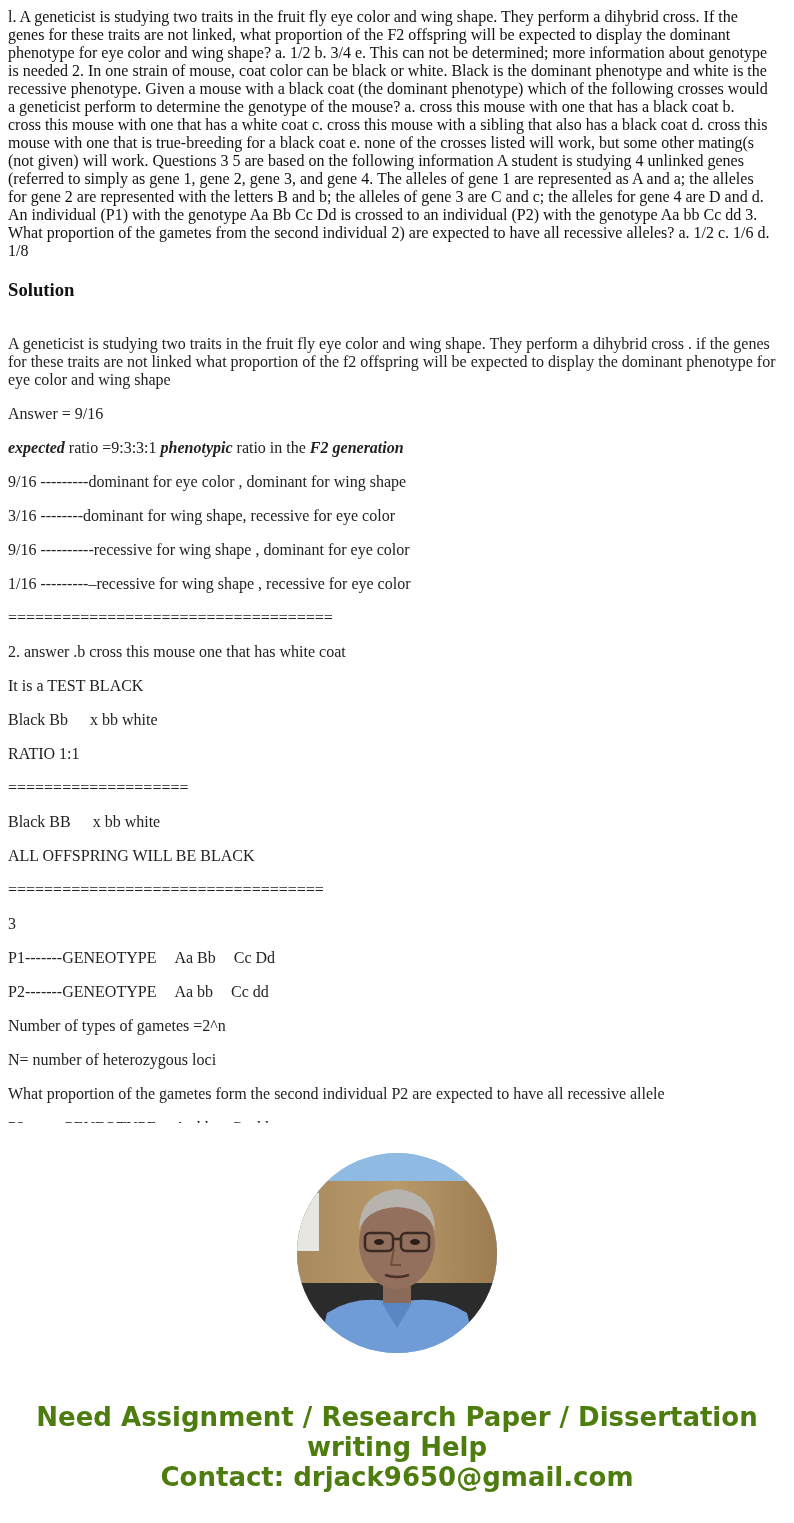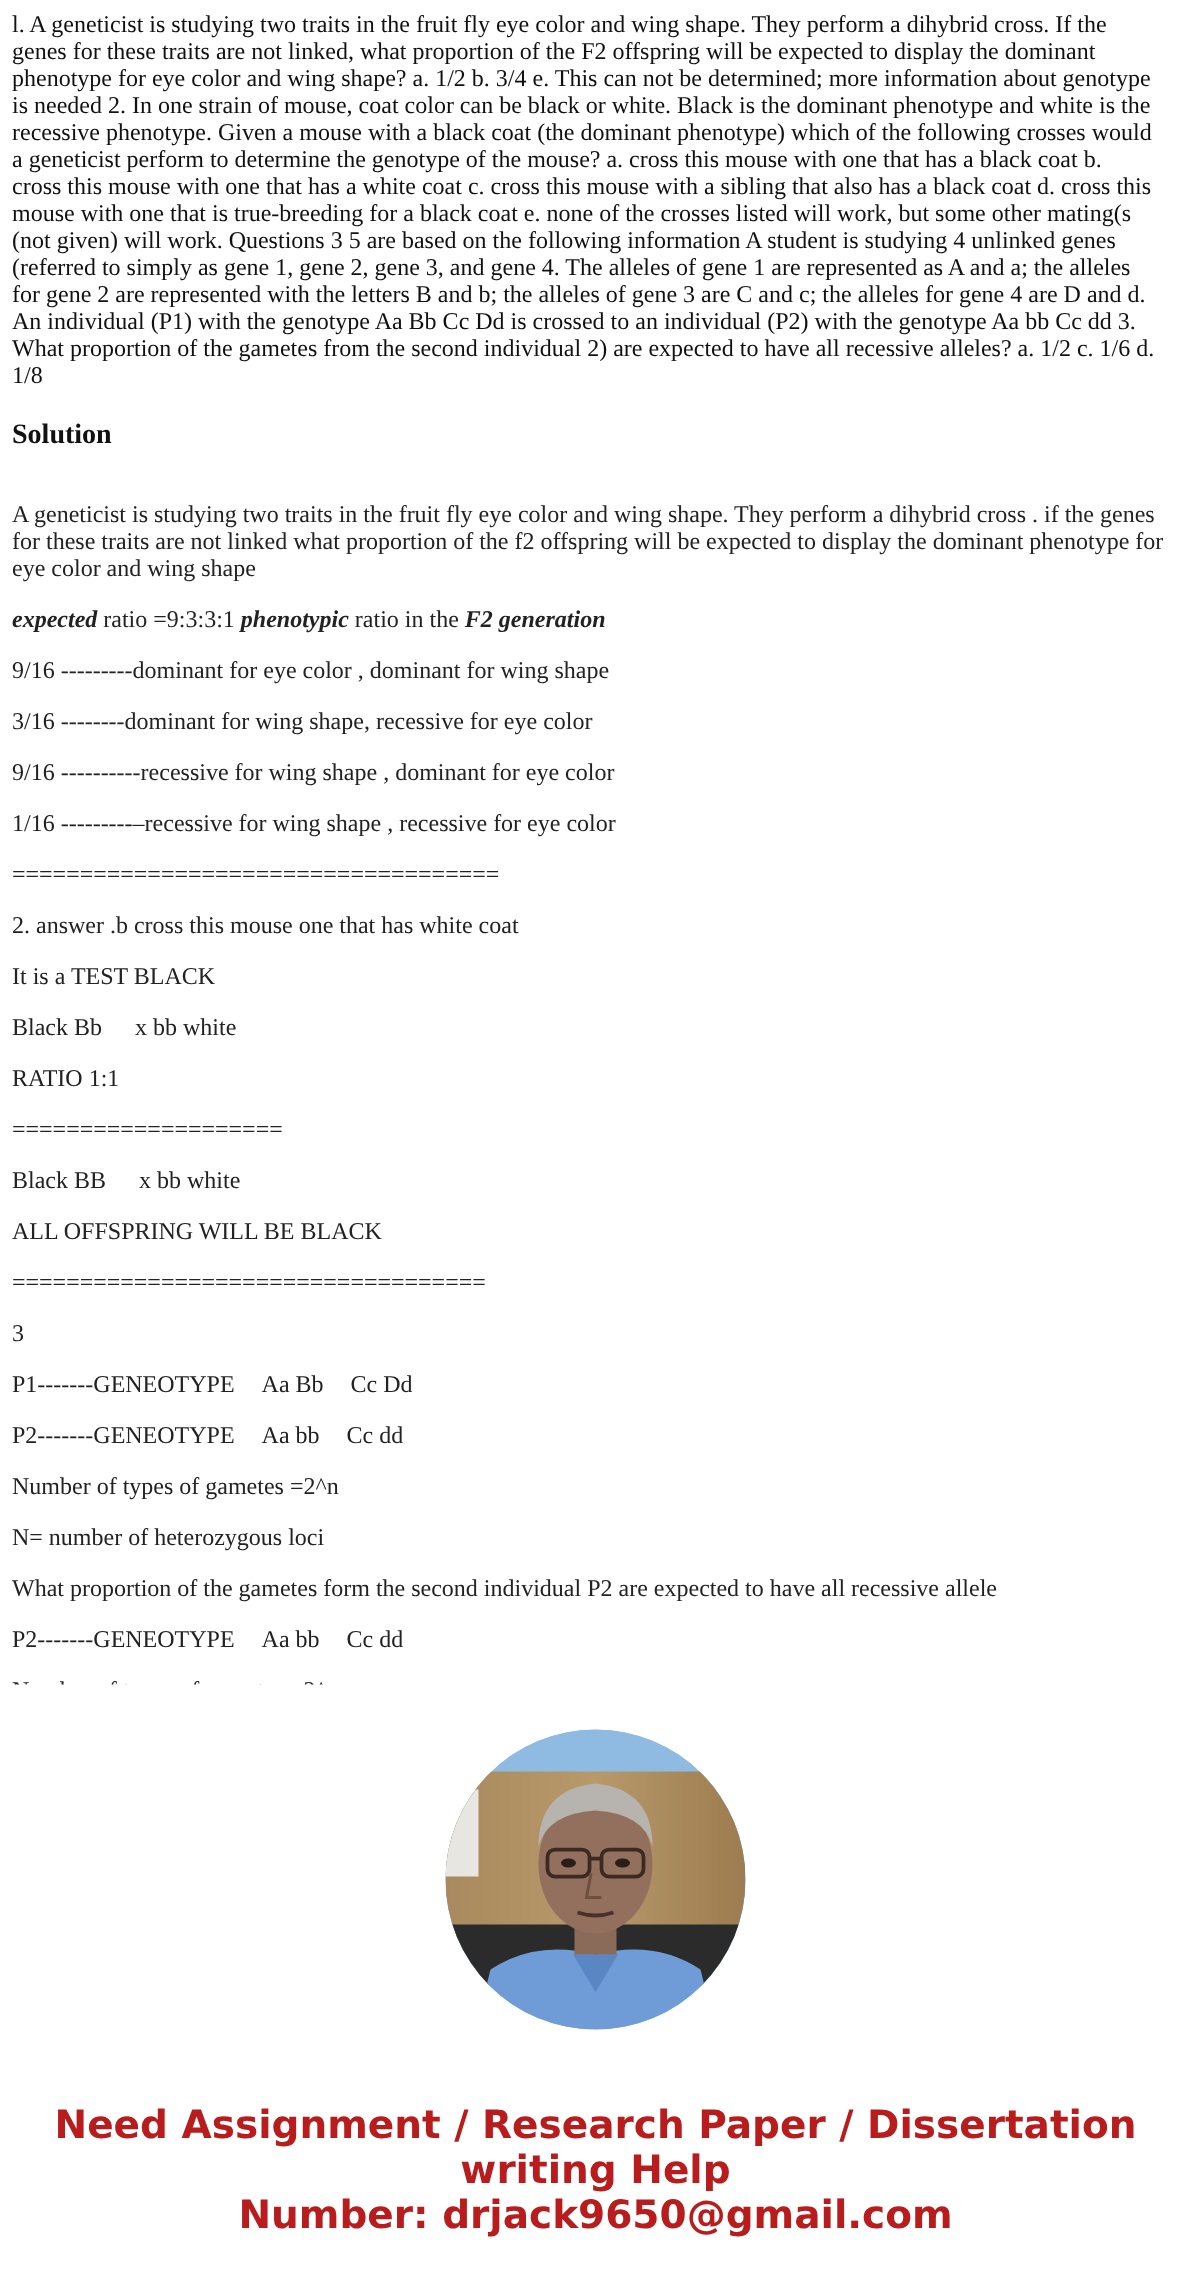--- a/index.html
+++ b/index.html
@@ -54,33 +54,34 @@
   .footer {
     position: absolute;
     left: 0;
     top: 1402px;
     width: 794px;
     text-align: center;
     font-family: "DejaVu Sans", sans-serif;
     font-weight: bold;
     font-size: 26px;
     line-height: 30px;
-    color: #b91c1c;
+    color: #4d7c0f;
   }
 </style>
 </head>
 <body>
 
 <div class="content">
   <p class="question">l. A geneticist is studying two traits in the fruit fly eye color and wing shape. They perform a dihybrid cross. If the genes for these traits are not linked, what proportion of the F2 offspring will be expected to display the dominant phenotype for eye color and wing shape? a. 1/2 b. 3/4 e. This can not be determined; more information about genotype is needed 2. In one strain of mouse, coat color can be black or white. Black is the dominant phenotype and white is the recessive phenotype. Given a mouse with a black coat (the dominant phenotype) which of the following crosses would a geneticist perform to determine the genotype of the mouse? a. cross this mouse with one that has a black coat b. cross this mouse with one that has a white coat c. cross this mouse with a sibling that also has a black coat d. cross this mouse with one that is true-breeding for a black coat e. none of the crosses listed will work, but some other mating(s (not given) will work. Questions 3 5 are based on the following information A student is studying 4 unlinked genes (referred to simply as gene 1, gene 2, gene 3, and gene 4. The alleles of gene 1 are represented as A and a; the alleles for gene 2 are represented with the letters B and b; the alleles of gene 3 are C and c; the alleles for gene 4 are D and d. An individual (P1) with the genotype Aa Bb Cc Dd is crossed to an individual (P2) with the genotype Aa bb Cc dd 3. What proportion of the gametes from the second individual 2) are expected to have all recessive alleles? a. 1/2 c. 1/6 d. 1/8</p>
 
   <h3 class="solution-heading">Solution</h3>
 
   <div class="ans">
     <p class="first">A geneticist is studying two traits in the fruit fly eye color and wing shape. They perform a dihybrid cross . if the genes for these traits are not linked what proportion of the f2 offspring will be expected to display the dominant phenotype for eye color and wing shape</p>
+    <p>Answer = 9/16</p>
     <p><b><i>expected</i></b><span> ratio =9:3:3:1 </span><b><i>phenotypic</i></b><span> ratio in the </span><b><i>F2 generation</i></b></p>
     <p>9/16 ---------dominant for eye color , dominant for wing shape</p>
     <p>3/16 --------dominant for wing shape, recessive for eye color</p>
     <p>9/16 ----------recessive for wing shape , dominant for eye color</p>
     <p>1/16 ---------–recessive for wing shape , recessive for eye color</p>
     <p>====================================</p>
     <p>2. answer .b cross this mouse one that has white coat</p>
     <p>It is a TEST BLACK</p>
     <p><span>Black Bb</span><span class="sp"></span><span>x bb white</span></p>
     <p>RATIO 1:1</p>
@@ -123,14 +124,14 @@
     <ellipse cx="82" cy="89" rx="5" ry="3" fill="#2a1e18"></ellipse>
     <ellipse cx="118" cy="89" rx="5" ry="3" fill="#2a1e18"></ellipse>
     <path d="M97 96 L94 112 L104 112" fill="none" stroke="#6e4f40" stroke-width="2"></path>
     <path d="M88 122 Q100 126 112 122" fill="none" stroke="#4a3028" stroke-width="2.5"></path>
   </svg>
 </div>
 
 <div class="footer">
   <div>Need Assignment / Research Paper / Dissertation</div>
   <div>writing Help</div>
-  <div>Number: drjack9650@gmail.com</div>
+  <div>Contact: drjack9650@gmail.com</div>
 </div>
 
 </body></html>

